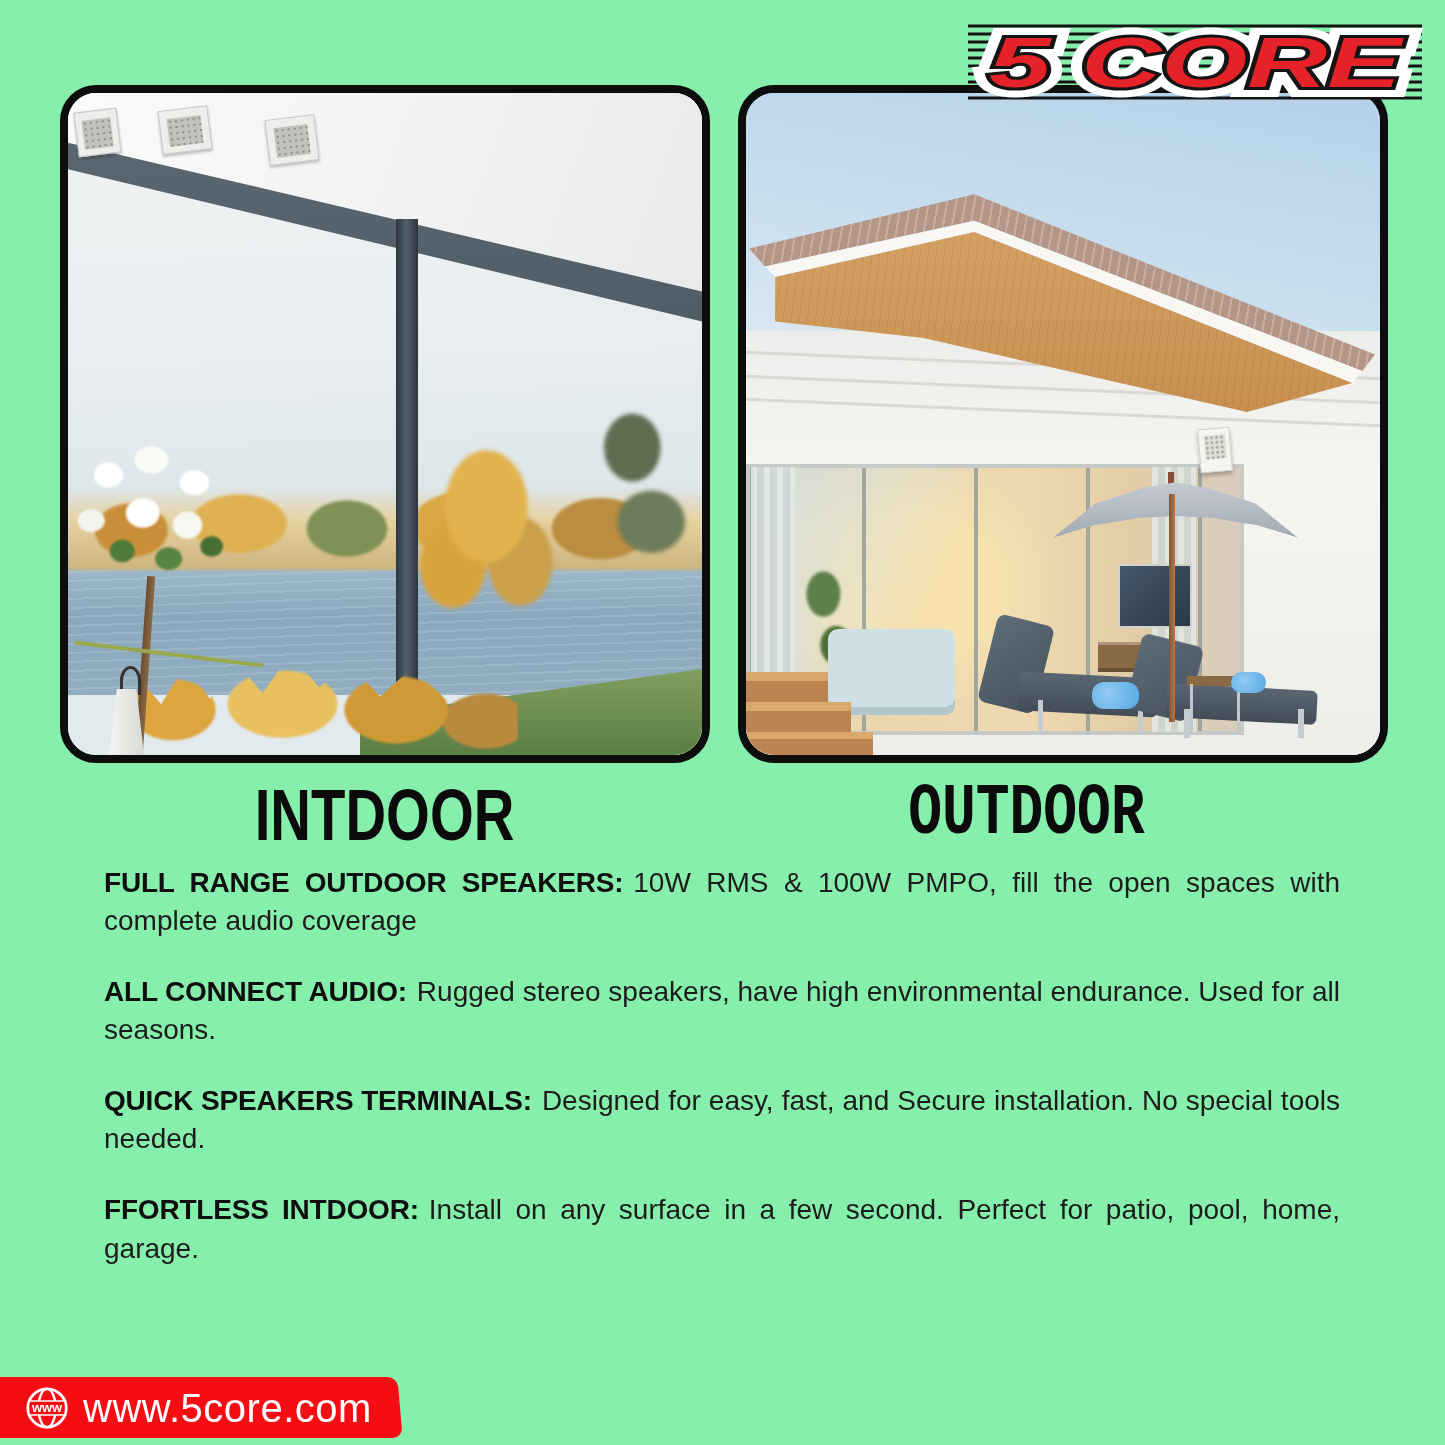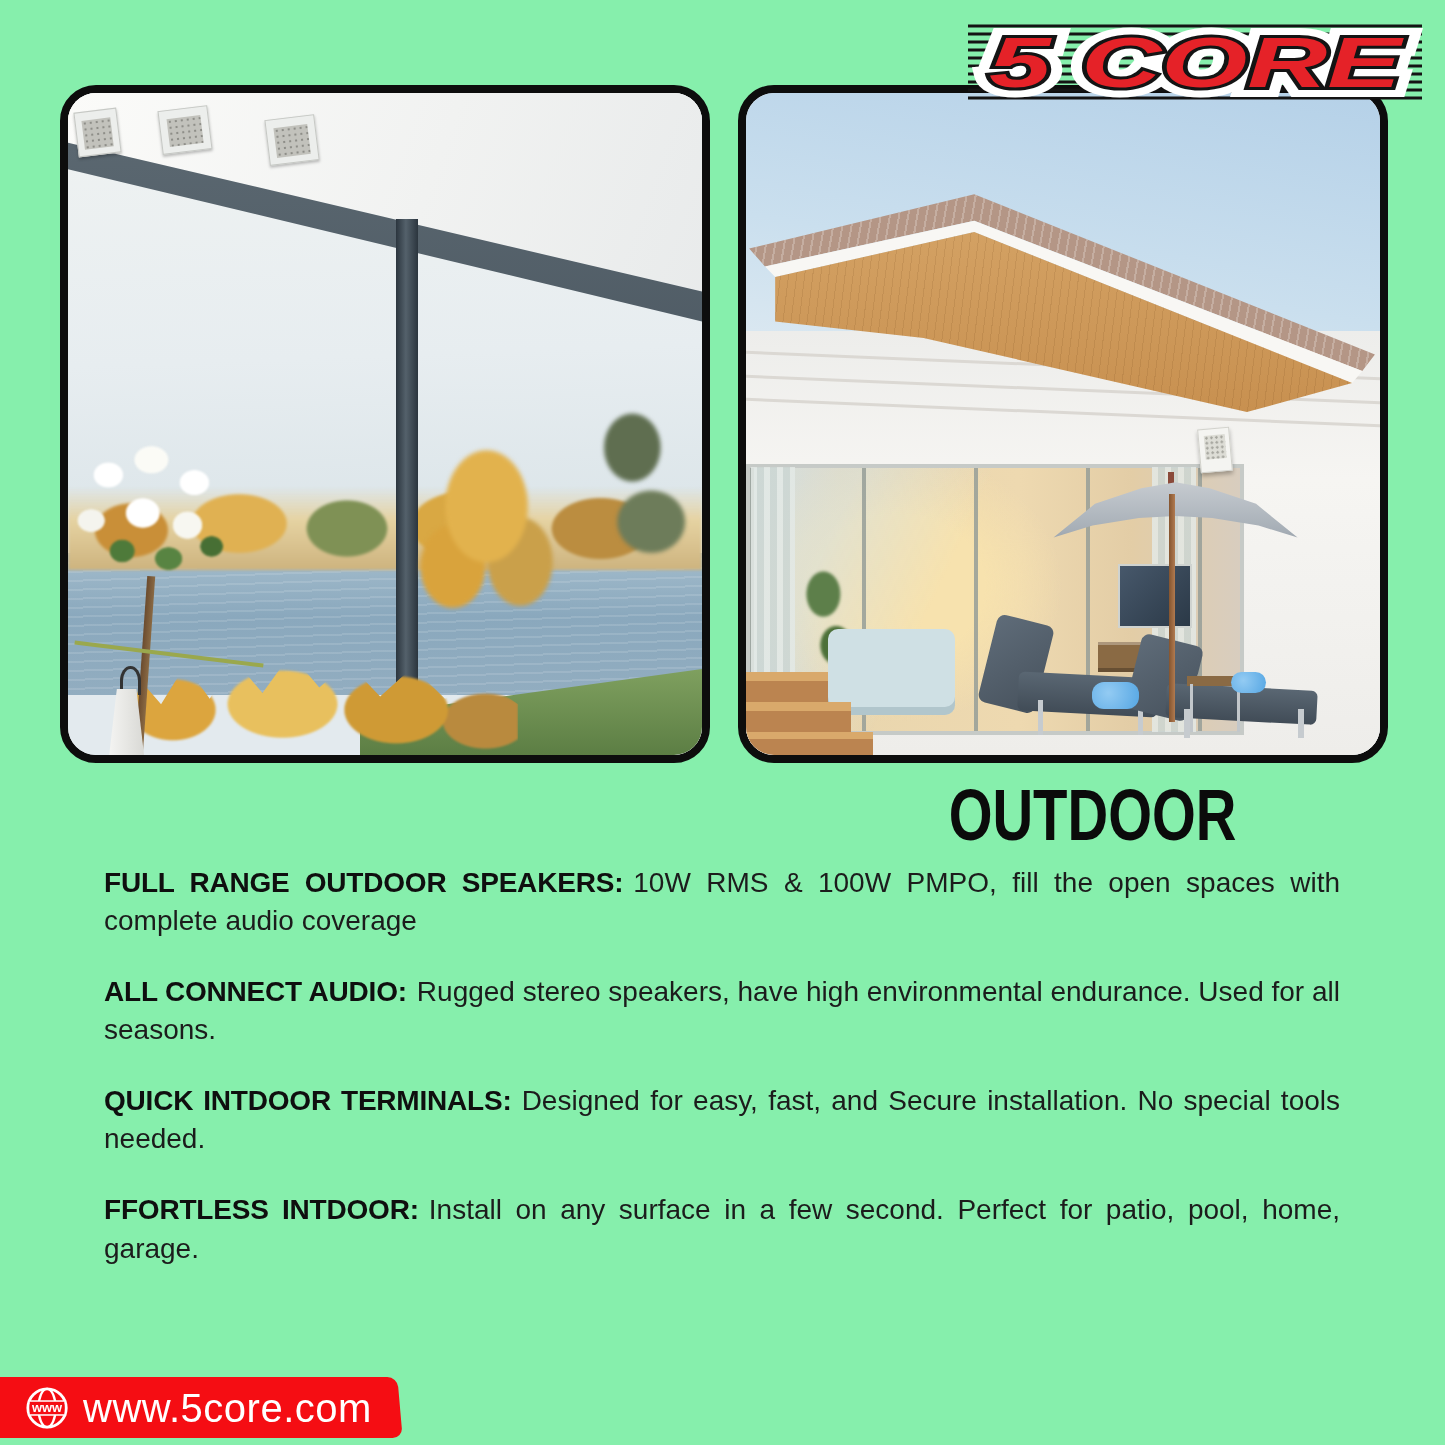--- a/index.html
+++ b/index.html
@@ -133,21 +133,21 @@
   .out-step{left:0;background:linear-gradient(180deg,#d9a96b 0 30%,#bb8450 30%);z-index:6;}
 
   
   .logo{position:absolute;left:960px;top:14px;width:470px;height:96px;z-index:10;}
 
   
   .panel-label{position:absolute;top:778px;height:70px;text-align:center;
     font-weight:bold;font-size:64px;color:#0b0b0b;white-space:nowrap;}
   .panel-label span{display:inline-block;transform:scale(.88,1.12);letter-spacing:0;}
   .panel-label.left{left:60px;width:650px;}
-  .panel-label.right{left:767px;width:652px;}
+  .panel-label.right{left:700px;width:652px;font-family:Liberation Mono, monospace;}
 
   
   .features{position:absolute;left:104px;top:864px;width:1242px;}
   .feature{margin:0 6px 33px 0;font-size:28px;line-height:1.36;text-align:justify;color:#1c1c1c;}
   .feature b{letter-spacing:-0.2px;margin-right:10px;color:#0f0f0f;}
 
   
   .site-badge{position:absolute;left:-12px;top:1377px;width:412px;height:61px;
     background:#f50d13;border-radius:10px;transform:skewX(5deg);z-index:12;
     display:flex;align-items:center;gap:13px;padding-left:36px;box-sizing:border-box;}
@@ -242,28 +242,31 @@
         <line x1="8" y1="52" x2="462" y2="52"></line>
       <line x1="8" y1="60" x2="462" y2="60"></line>
         <line x1="8" y1="68" x2="462" y2="68"></line>
       <line x1="8" y1="76" x2="462" y2="76"></line>
         <line x1="8" y1="84" x2="462" y2="84"></line>
     </g>
     <text x="235" y="73" text-anchor="middle" textLength="412" lengthAdjust="spacingAndGlyphs" font-family="Liberation Sans, sans-serif" font-size="70" font-weight="bold" font-style="italic" paint-order="stroke" stroke="#ffffff" stroke-width="20" fill="#ffffff">5 CORE</text>
     <text x="235" y="73" text-anchor="middle" textLength="412" lengthAdjust="spacingAndGlyphs" font-family="Liberation Sans, sans-serif" font-size="70" font-weight="bold" font-style="italic" paint-order="stroke" stroke="#141414" stroke-width="6" fill="#e52228">5 CORE</text>
   </svg>
 
+  <div class="panel-label left">
+    <span>INTDOOR</span>
+  </div>
   <div class="panel-label right">
     <span>OUTDOOR</span>
   </div>
 
   <div class="features">
     <p class="feature"><b>FULL RANGE OUTDOOR SPEAKERS:</b><span>10W RMS &amp; 100W PMPO, fill the open spaces with complete audio coverage</span></p>
     <p class="feature"><b>ALL CONNECT AUDIO:</b><span>Rugged stereo speakers, have high environmental endurance. Used for all seasons.</span></p>
-    <p class="feature"><b>QUICK INTDOOR TERMINALS:</b><span>Designed for easy, fast, and Secure installation. No special tools needed.</span></p>
+    <p class="feature"><b>QUICK SPEAKERS TERMINALS:</b><span>Designed for easy, fast, and Secure installation. No special tools needed.</span></p>
     <p class="feature"><b>FFORTLESS INTDOOR:</b><span>Install on any surface in a few second. Perfect for patio, pool, home, garage.</span></p>
   </div>
 
   <div class="site-badge">
     <div class="inner">
       <svg width="46" height="46" viewBox="0 0 48 48">
         <circle cx="24" cy="24" r="20" fill="none" stroke="#ffffff" stroke-width="3"></circle>
         <ellipse cx="24" cy="24" rx="9" ry="20" fill="none" stroke="#ffffff" stroke-width="2.4"></ellipse>
         <line x1="4" y1="17" x2="44" y2="17" stroke="#ffffff" stroke-width="2.4"></line>
         <line x1="4" y1="31" x2="44" y2="31" stroke="#ffffff" stroke-width="2.4"></line>

